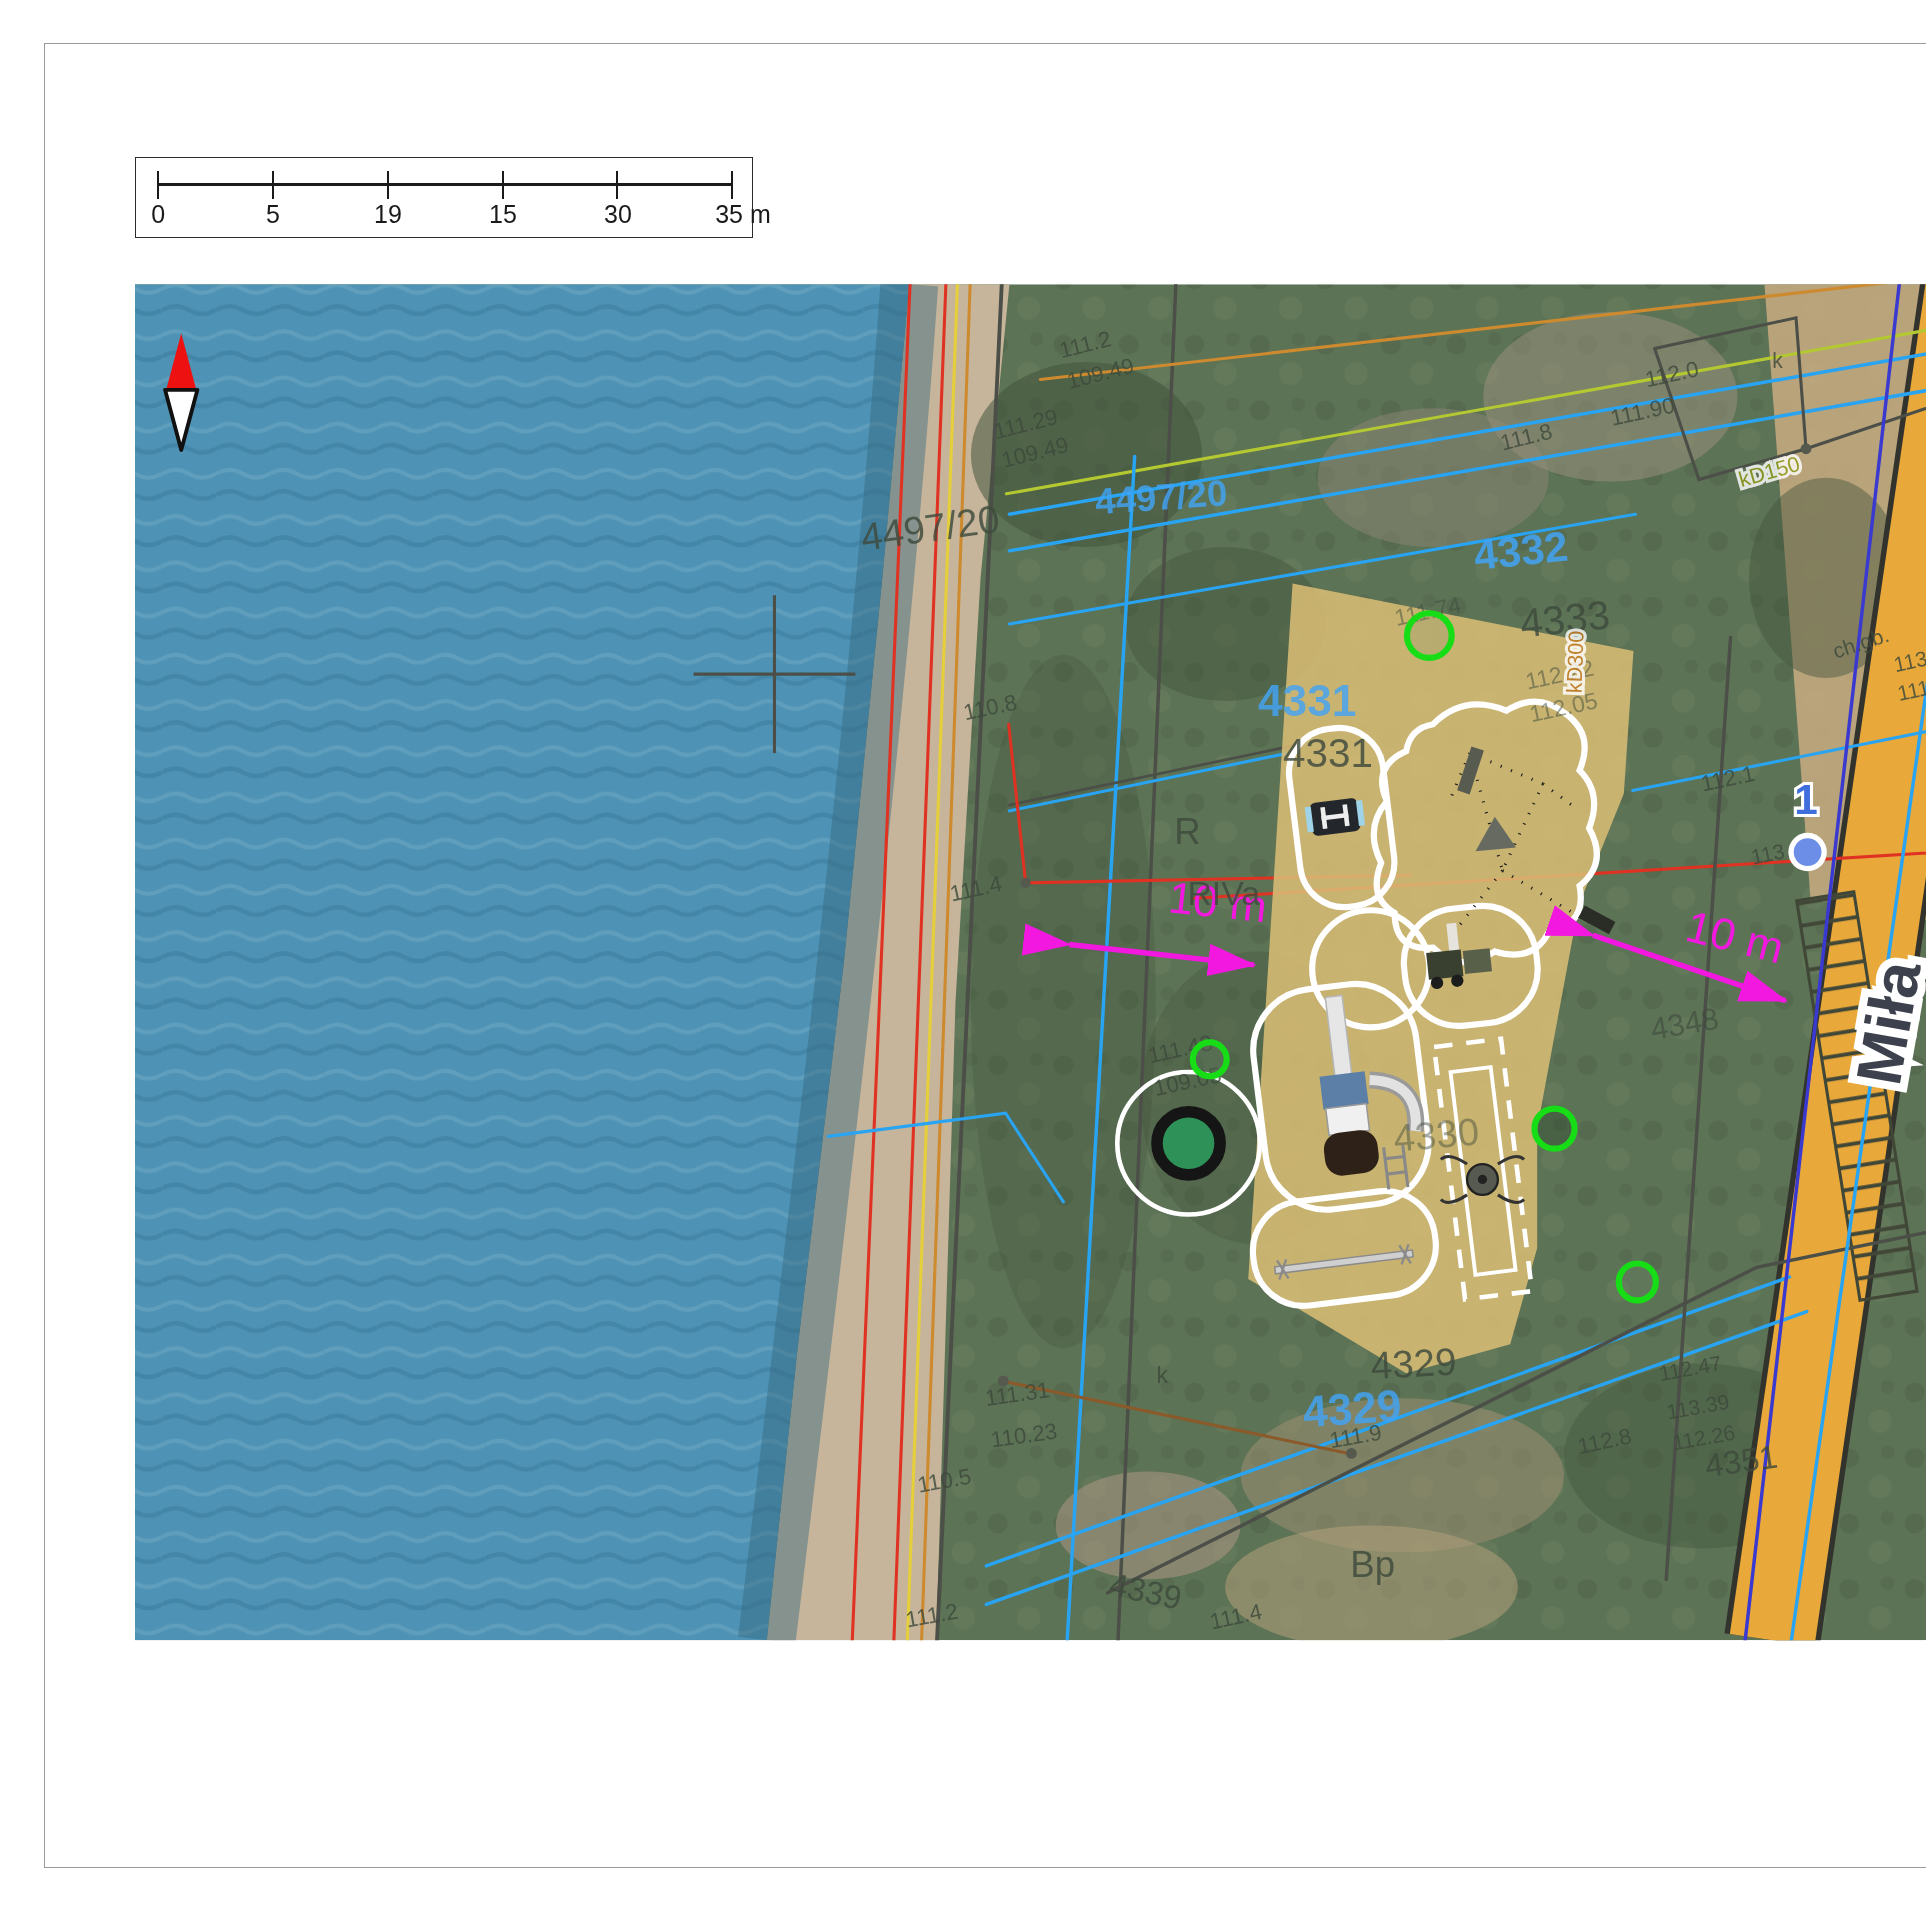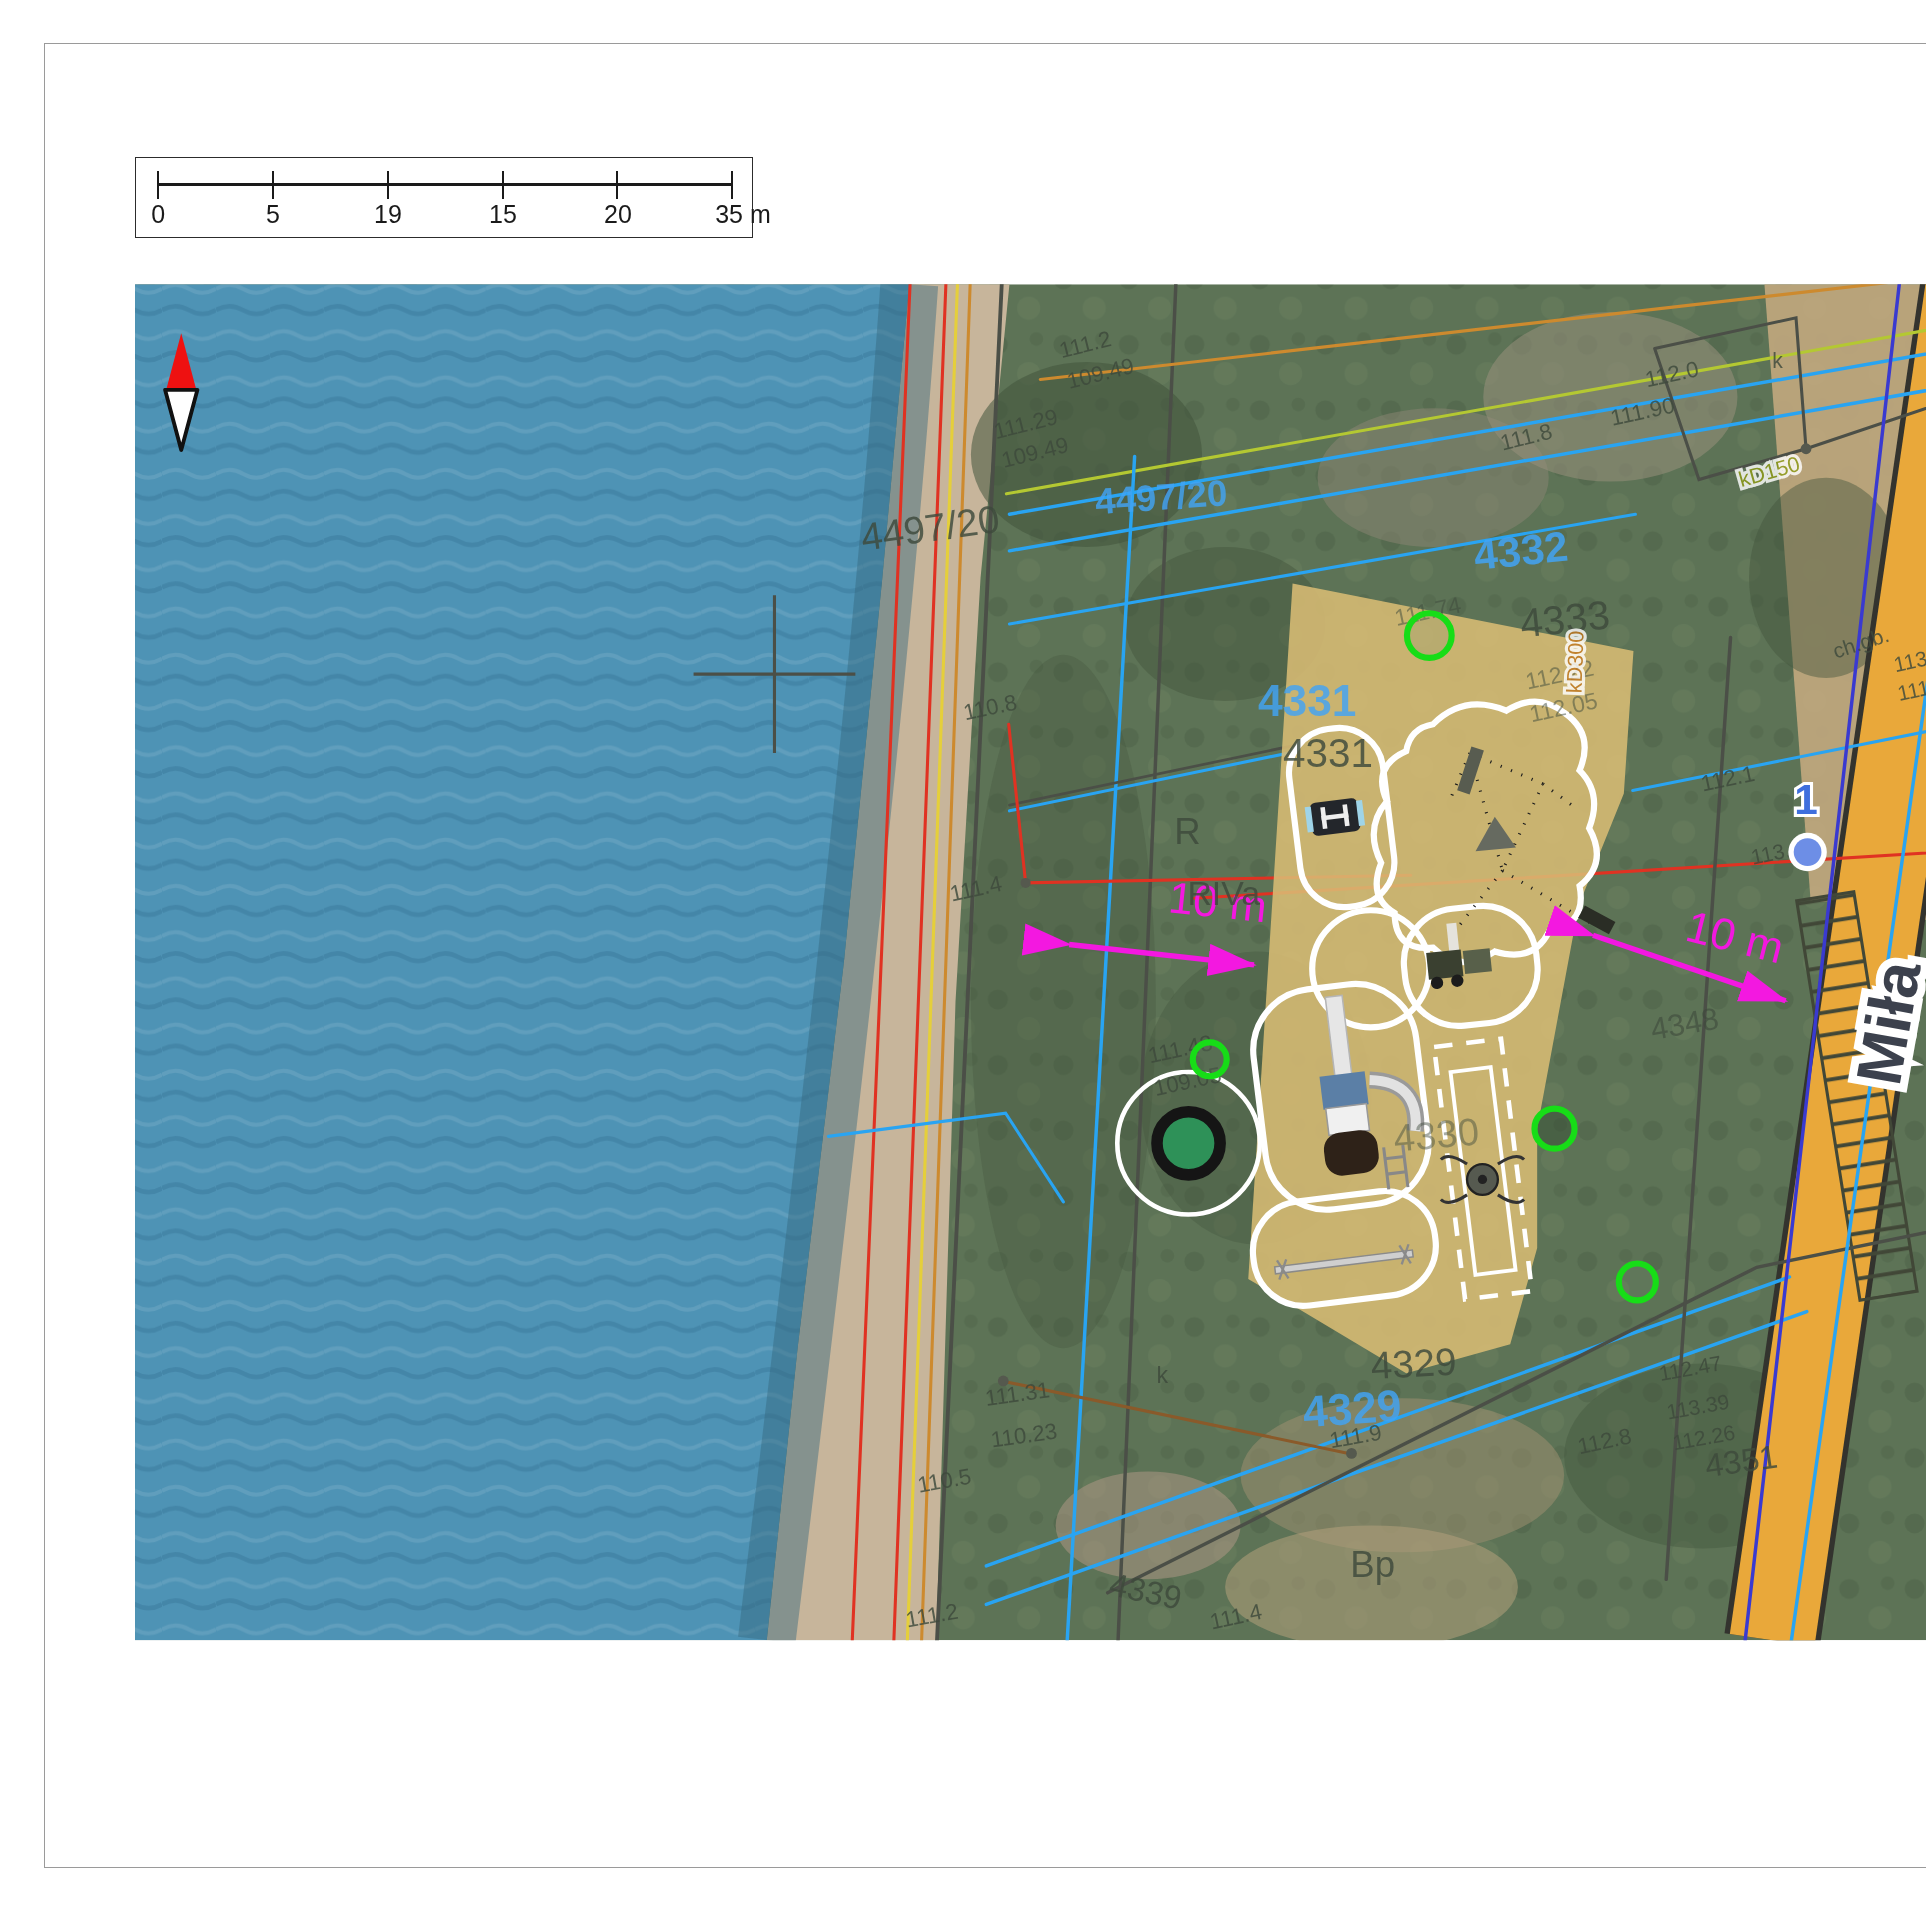--- a/index.html
+++ b/index.html
@@ -27,21 +27,21 @@
     <div class="sb-tick" style="left:21px"></div>
     <div class="sb-tick" style="left:136px"></div>
     <div class="sb-tick" style="left:251px"></div>
     <div class="sb-tick" style="left:366px"></div>
     <div class="sb-tick" style="left:480px"></div>
     <div class="sb-tick" style="left:595px"></div>
     <span class="sb-label" style="left:22.3px">0</span>
     <span class="sb-label" style="left:137px">5</span>
     <span class="sb-label" style="left:252px">19</span>
     <span class="sb-label" style="left:367px">15</span>
-    <span class="sb-label" style="left:482px">20</span>
+    <span class="sb-label" style="left:482px">30</span>
     <span class="sb-label" style="left:607px">35 m</span>
   </div>
 
   <svg class="map-svg" width="2703" height="1911" viewBox="0 0 7016 4961">
     <defs>
       <clipPath id="mapclip">
           <rect x="350" y="738" width="6340" height="3520"></rect>
         </clipPath>
       <pattern id="wtx" patternUnits="userSpaceOnUse" width="140" height="120">
         <path d="M0,30 Q35,10 70,30 T140,30" stroke="rgba(255,255,255,0.10)" stroke-width="10" fill="none"></path>

